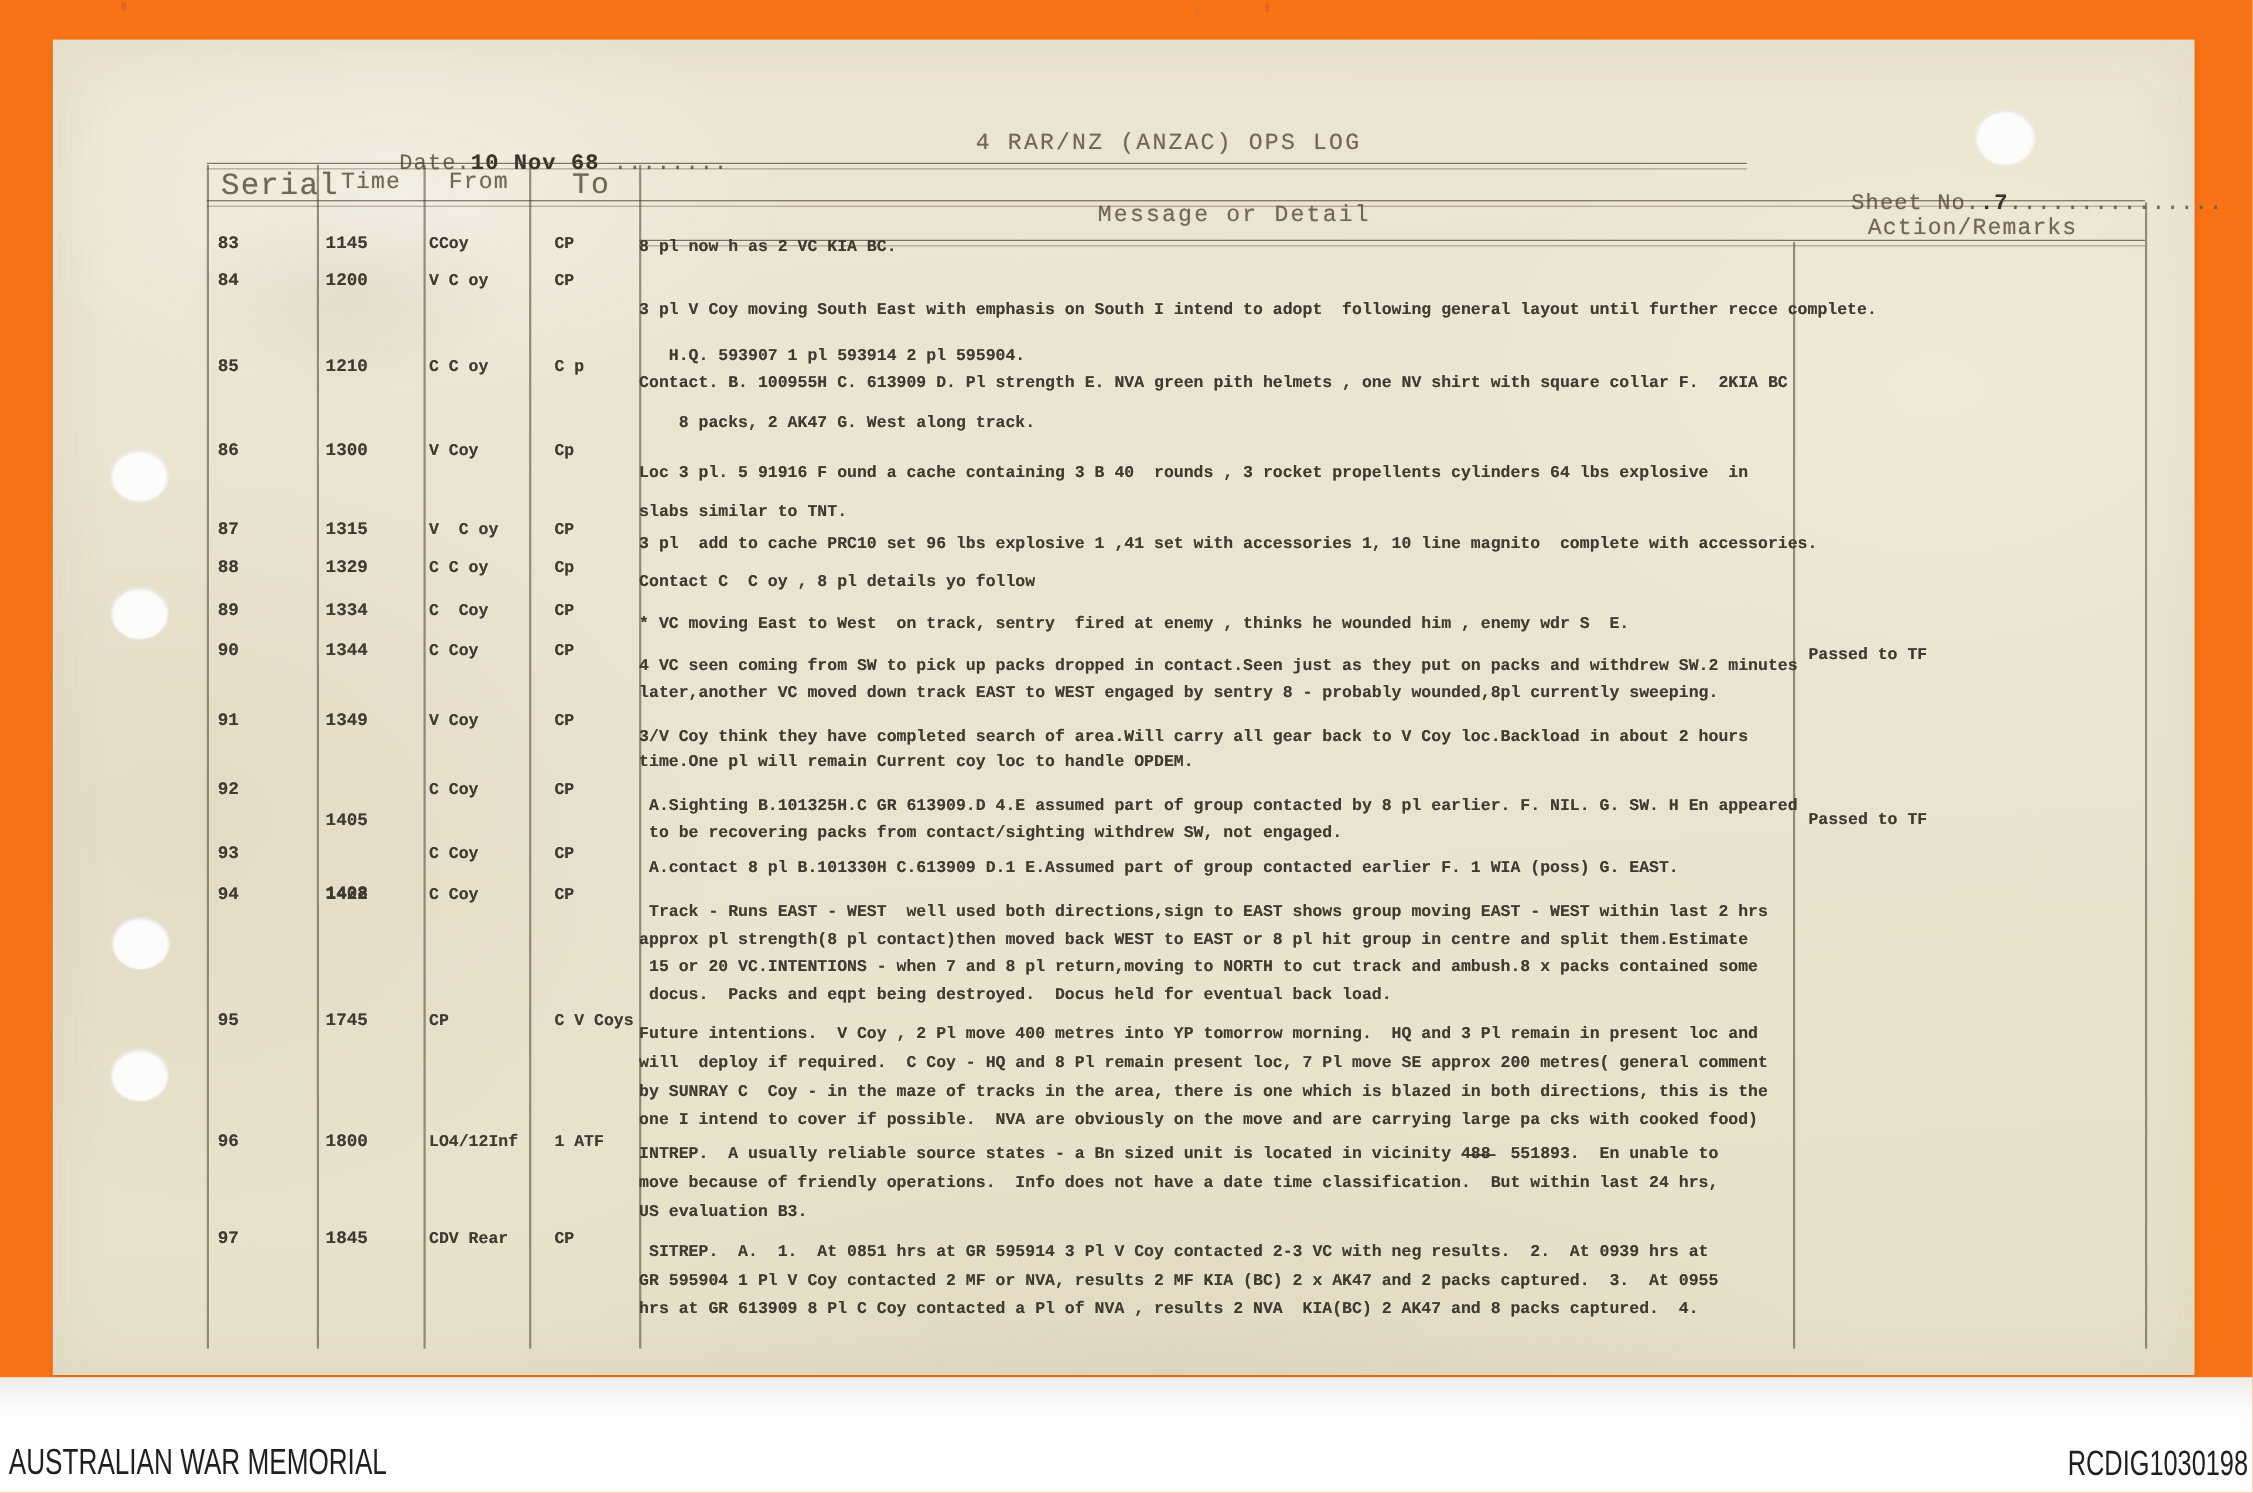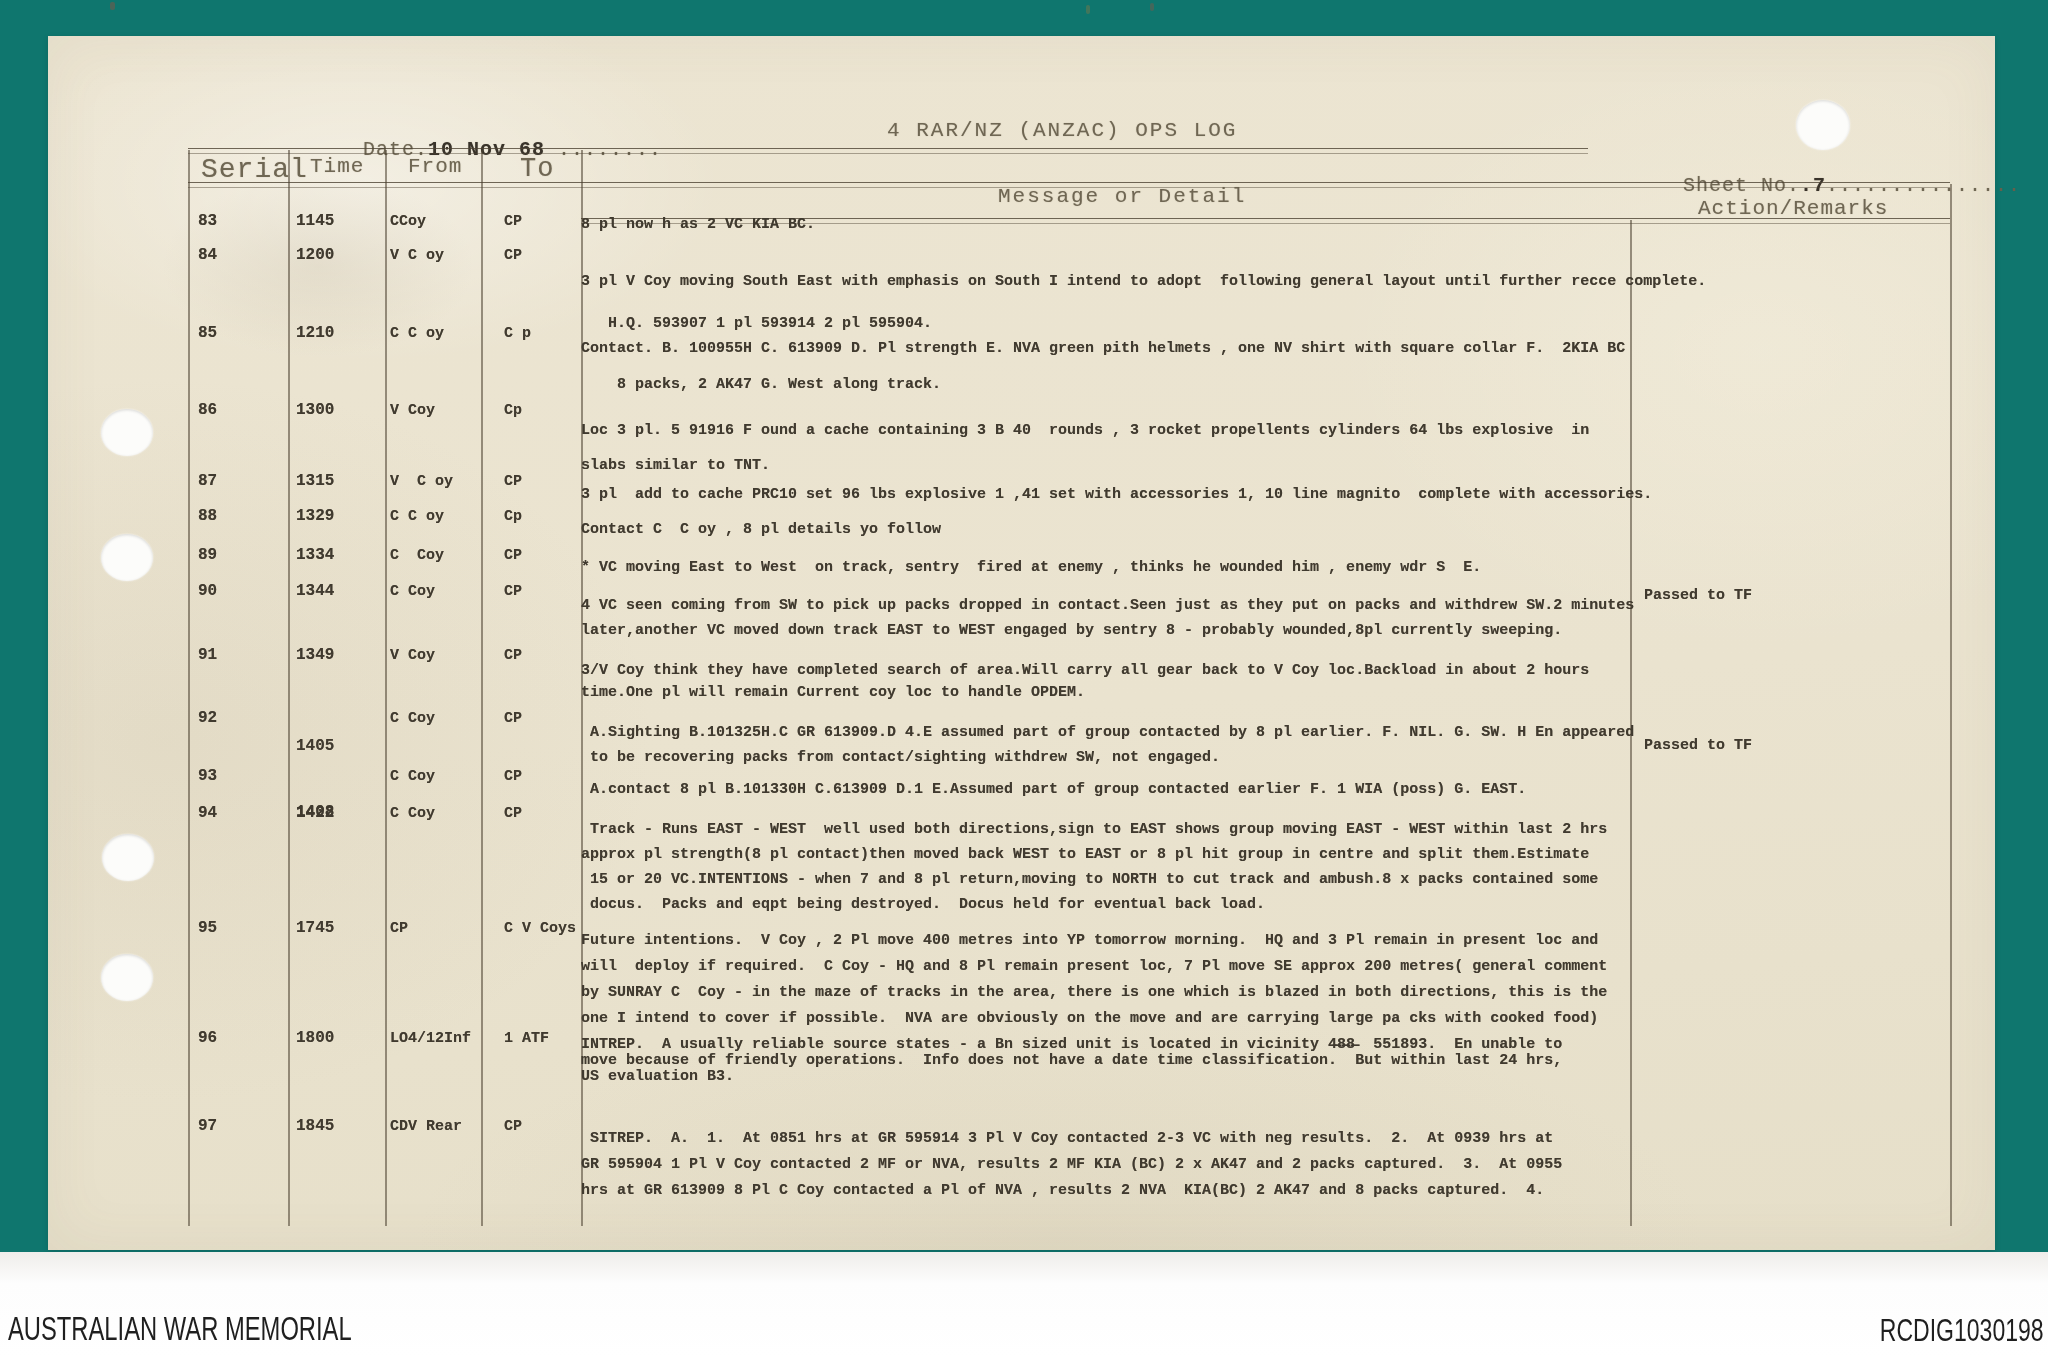--- a/index.html
+++ b/index.html
@@ -1,17 +1,17 @@
 <!DOCTYPE html>
 <html><head>
 <meta charset="utf-8">
 <style>
   html,body{margin:0;padding:0;background:#fbfbfa;}
   .screen{position:relative;width:2048px;height:1357px;overflow:hidden;
-          background:#0f766e;font-family:"Liberation Mono","DejaVu Sans Mono",monospace;}
+          background:#f97316;font-family:"Liberation Mono","DejaVu Sans Mono",monospace;}
   
   .paper{position:absolute;left:48px;top:36px;width:1947px;height:1214px;
     background:
       radial-gradient(ellipse 520px 260px at 16% 12%, rgba(255,255,255,.38), transparent 70%),
       radial-gradient(ellipse 240px 140px at 270px 230px, rgba(173,160,130,.22), transparent 65%),
       radial-gradient(ellipse 600px 420px at 88% 26%, rgba(255,252,238,.22), transparent 72%),
       radial-gradient(ellipse 700px 520px at 6% 58%, rgba(188,176,148,.16), transparent 70%),
       radial-gradient(ellipse 900px 320px at 52% 99%, rgba(198,188,162,.18), transparent 72%),
       linear-gradient(176deg,#ece5d2 0%,#eae3cf 55%,#e6dfc9 100%);
     box-shadow:0 2px 6px rgba(0,0,0,.13), inset 0 0 60px rgba(120,105,75,.07);}
@@ -188,21 +188,21 @@
           <div class="msg" style="left: 533px; top: 892px; line-height: 26px;">Future intentions.  V Coy , 2 Pl move 400 metres into YP tomorrow morning.  HQ and 3 Pl remain in present loc and
 will  deploy if required.  C Coy - HQ and 8 Pl remain present loc, 7 Pl move SE approx 200 metres( general comment
 by SUNRAY C  Coy - in the maze of tracks in the area, there is one which is blazed in both directions, this is the
 one I intend to cover if possible.  NVA are obviously on the move and are carrying large pa cks with cooked food)</div>
         </div>
         <div>
           <div class="typed typed-big" style="left: 150px; top: 994px;">96</div>
           <div class="typed typed-big" style="left: 248px; top: 994px;">1800</div>
           <div class="typed" style="left: 342px; top: 995px;">LO4/12Inf</div>
           <div class="typed" style="left: 456px; top: 995px;">1 ATF</div>
-          <div class="msg" style="left: 533px; top: 1001px; line-height: 16px;">INTREP.  A usually reliable source states - a Bn sized unit is located in vicinity 4̶8̶8̶  551893.  En unable to
+          <div class="msg" style="left: 533px; top: 1001px; line-height: 26px;">INTREP.  A usually reliable source states - a Bn sized unit is located in vicinity 4̶8̶8̶  551893.  En unable to
 move because of friendly operations.  Info does not have a date time classification.  But within last 24 hrs,
 US evaluation B3.</div>
         </div>
         <div>
           <div class="typed typed-big" style="left: 150px; top: 1082px;">97</div>
           <div class="typed typed-big" style="left: 248px; top: 1082px;">1845</div>
           <div class="typed" style="left: 342px; top: 1083px;">CDV Rear</div>
           <div class="typed" style="left: 456px; top: 1083px;">CP</div>
           <div class="msg" style="left: 533px; top: 1090px; line-height: 26px;"> SITREP.  A.  1.  At 0851 hrs at GR 595914 3 Pl V Coy contacted 2-3 VC with neg results.  2.  At 0939 hrs at
 GR 595904 1 Pl V Coy contacted 2 MF or NVA, results 2 MF KIA (BC) 2 x AK47 and 2 packs captured.  3.  At 0955

